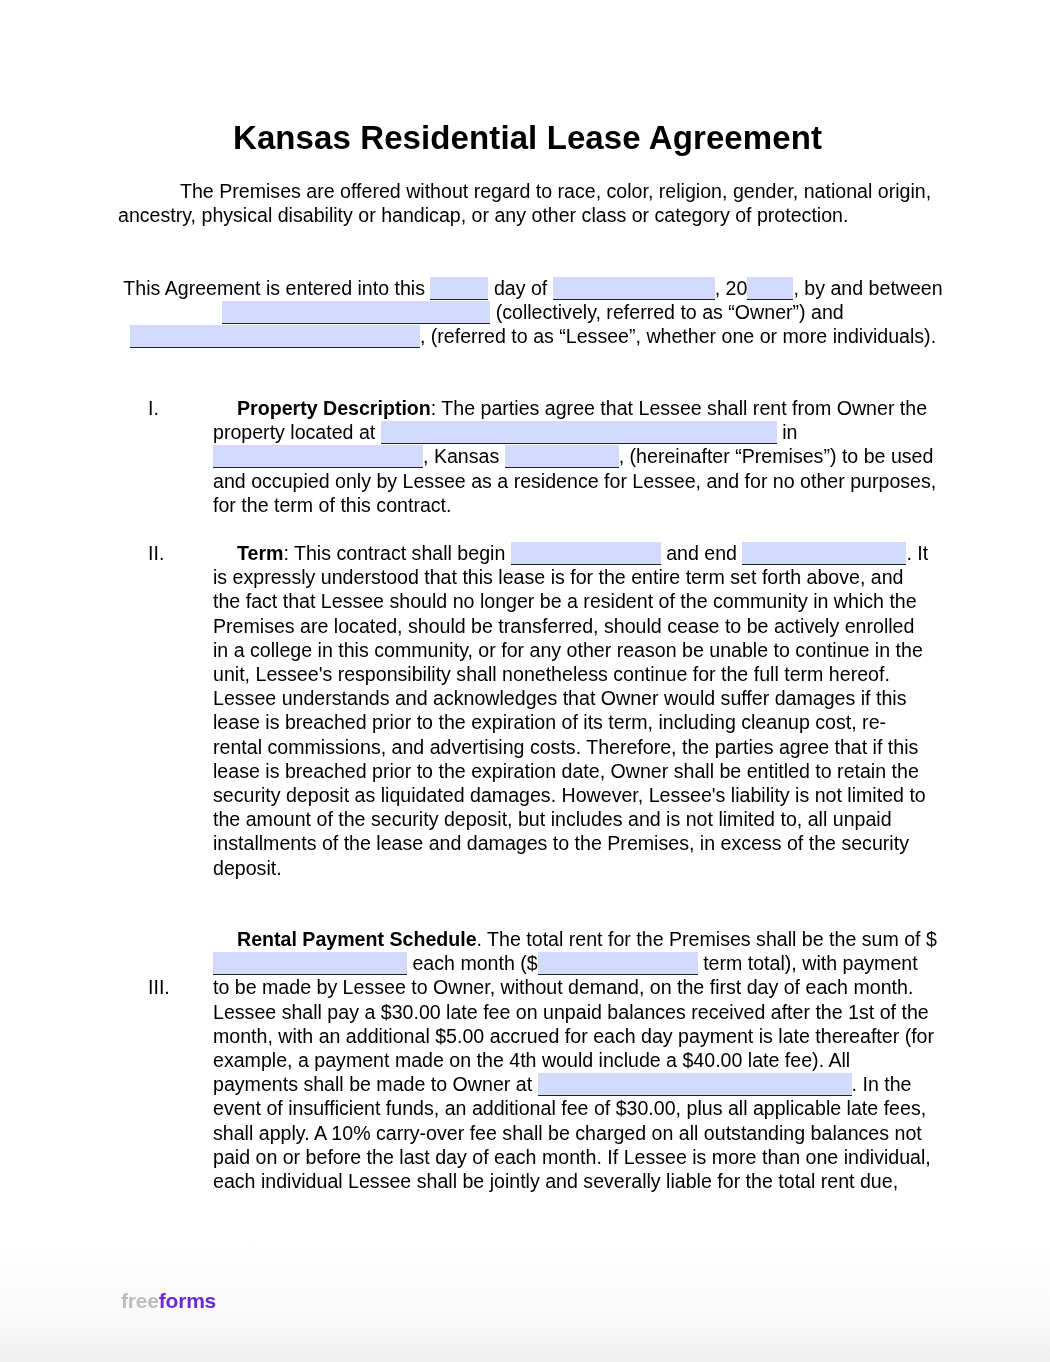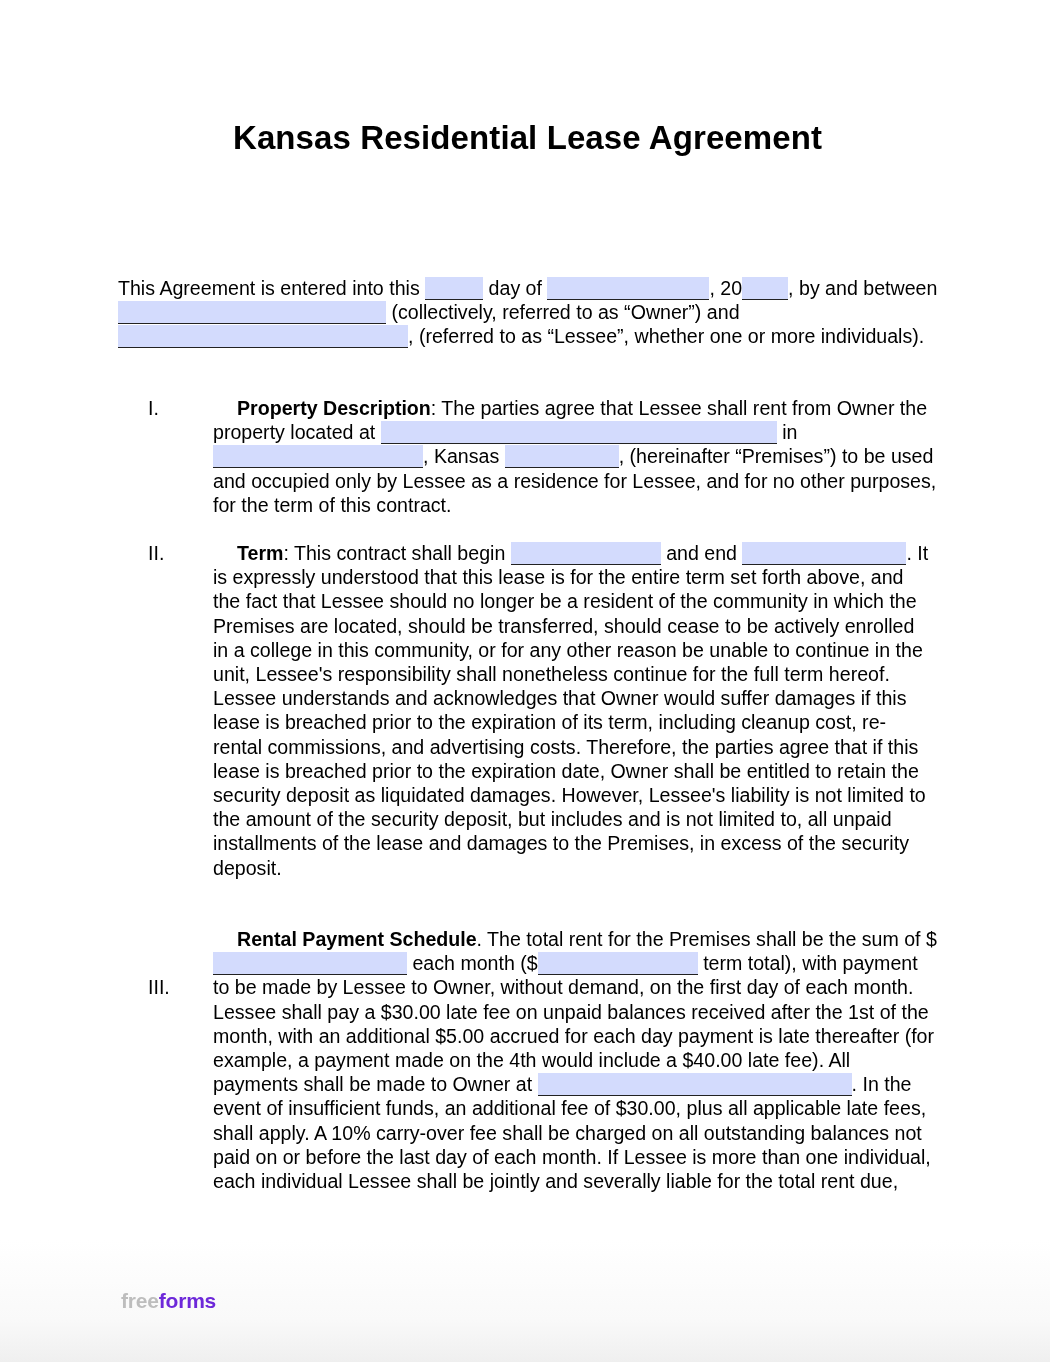--- a/index.html
+++ b/index.html
@@ -8,21 +8,21 @@
     background: linear-gradient(to bottom, #ffffff 0px, #ffffff 1240px, #f9f9f9 1320px, #efefef 1362px);
     font-family: "Liberation Sans", sans-serif; color: #000;
   }
   .page { position: absolute; left: 0; top: 0; width: 970px; height: 1362px; }
   .title {
     position: absolute; left: 0; width: 1055px; top: 118px; text-align: center;
     font-size: 33px; font-weight: bold; letter-spacing: 0.1px; line-height: 40px;
   }
   .para { position: absolute; font-size: 19.6px; line-height: 24.2px; }
   .p1 { left: 118px; top: 179px; width: 830px; text-indent: 62px; }
-  .p2 { left: 118px; top: 276px; width: 830px; }
+  .p2 { left: 118px; top: 276px; width: 830px; text-align: center; }
   .sec-num { position: absolute; font-size: 19.6px; line-height: 24.2px; }
   .sec-body { position: absolute; left: 213px; width: 730px; font-size: 19.6px; line-height: 24.2px; }
   .fld {
     display: inline-block; background: #d3dbfd; border-bottom: 1px solid #222;
     height: 22px; vertical-align: -5px;
   }
   b { font-weight: bold; margin-left: 24px; }
   .logo {
     position: absolute; left: 121px; top: 1289px; font-size: 21px; font-weight: bold;
     letter-spacing: -0.2px;
@@ -30,20 +30,21 @@
   .logo .free { color: #bdbdbd; }
   .logo .forms { color: #6d28d9; }
 </style>
 </head>
 <body>
 
 <div class="page">
 
   <div class="title">Kansas Residential Lease Agreement</div>
 
+  <div class="para p1">The Premises are offered without regard to race, color, religion, gender, national origin, ancestry, physical disability or handicap, or any other class or category of protection.</div>
 
   <div class="para p2"><span>This Agreement is entered into this </span><span class="fld" style="width:58px"></span><span> day of </span><span class="fld" style="width:162px"></span><span>, 20</span><span class="fld" style="width:46px"></span><span>, by and between </span><span class="fld" style="width:268px"></span><span> (collectively, referred to as “Owner”) and </span><span class="fld" style="width:290px"></span><span>, (referred to as “Lessee”, whether one or more individuals).</span></div>
 
   <div class="sec-num" style="left:148px; top:396px;">I.</div>
   <div class="sec-body" style="top:396px;"><b>Property Description</b><span>: The parties agree that Lessee shall rent from Owner the property located at </span><span class="fld" style="width:396px"></span><span> in </span><span class="fld" style="width:210px"></span><span>, Kansas </span><span class="fld" style="width:114px"></span><span>, (hereinafter “Premises”) to be used and occupied only by Lessee as a residence for Lessee, and for no other purposes, for the term of this contract.</span></div>
 
   <div class="sec-num" style="left:148px; top:541px;">II.</div>
   <div class="sec-body" style="top:541px; width:720px;"><b>Term</b><span>:  This contract shall begin </span><span class="fld" style="width:150px"></span><span> and end </span><span class="fld" style="width:164px"></span><span>. It is expressly understood that this lease is for the entire term set forth above, and the fact that Lessee should no longer be a resident of the community in which the Premises are located, should be transferred, should cease to be actively enrolled in a college in this community, or for any other reason be unable to continue in the unit, Lessee's responsibility shall nonetheless continue for the full term hereof. Lessee understands and acknowledges that Owner would suffer damages if this lease is breached prior to the expiration of its term, including cleanup cost, re-rental commissions, and advertising costs.  Therefore, the parties agree that if this lease is breached prior to the expiration date, Owner shall be entitled to retain the security deposit as liquidated damages.  However, Lessee's liability is not limited to the amount of the security deposit, but includes and is not limited to, all unpaid installments of the lease and damages to the Premises, in excess of the security deposit.</span></div>
 
   <div class="sec-num" style="left:148px; top:975px;">III.</div>

